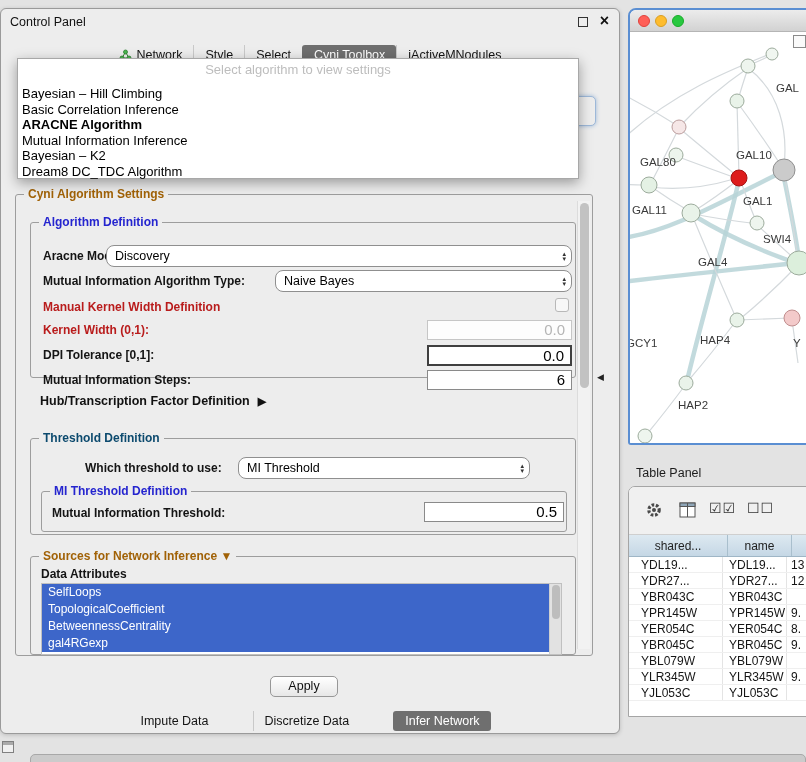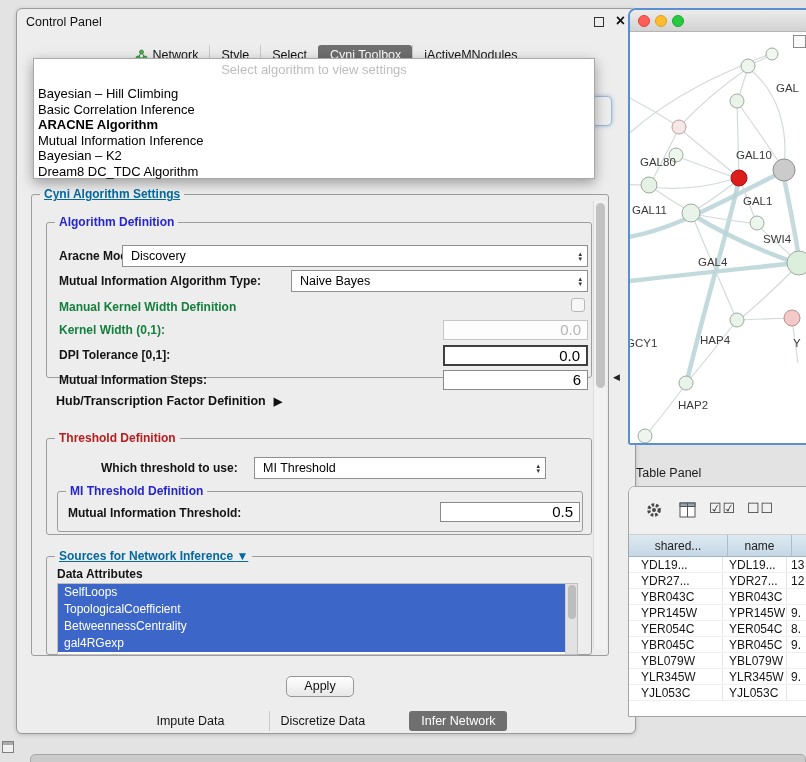--- a/index.html
+++ b/index.html
@@ -1,21 +1,21 @@
 <!DOCTYPE html>
 <html><head>
 <meta charset="utf-8">
 <style>
   * { margin:0; padding:0; box-sizing:border-box; }
   html,body { width:806px; height:762px; }
   body { font-family:"Liberation Sans", sans-serif; background:#e3e3e3; }
   .desktop { position:relative; width:806px; height:762px; overflow:hidden; background:#e3e3e3; }
 
   
-  .cp-window { position:absolute; left:16px; top:8px; width:620px; height:726px;
+  .cp-window { position:absolute; left:0; top:8px; width:620px; height:726px;
     background:#ededed; border:1px solid #9a9a9a; border-radius:6px;
     box-shadow:0 1px 4px rgba(0,0,0,.18); }
   .cp-titlebar { position:absolute; left:0; top:0; right:0; height:26px; }
   .cp-title { position:absolute; left:9px; top:6px; font-size:12.5px; color:#111; }
   .float-icon { position:absolute; right:31px; top:8px; width:10px; height:10px;
     border:1.6px solid #333; background:transparent; }
   .close-icon { position:absolute; right:10px; top:3px; font-size:16px; font-weight:bold; color:#111; cursor:default; }
 
   .cp-tabs { position:absolute; left:0; right:0; top:34px; display:flex; justify-content:center; align-items:center; height:24px; }
   .cp-tab { display:flex; align-items:center; gap:5px; padding:3px 11px; font-size:12.5px; color:#141414;
@@ -36,29 +36,29 @@
   .dd-placeholder { text-align:center; color:#bdbdbd; font-size:13px; line-height:17px; }
   .dd-options { margin-top:8px; }
   .dd-option { font-size:13px; line-height:15.6px; padding-left:4px; color:#000; white-space:nowrap; cursor:default; }
   .dd-option.selected-bold { font-weight:bold; }
 
   
   .groupbox { position:absolute; border:1px solid #9d9d9d; border-radius:3px; }
   .gb-title { position:absolute; top:-8px; left:8px; background:#ededed; padding:0 4px;
     font-size:12px; font-weight:bold; white-space:nowrap; }
   .gb-title.blue  { color:#2525cf; }
-  .gb-title.green { color:#b91c1c; }
-  .gb-title.black { color:#0369a1;text-decoration:underline; }
+  .gb-title.green { color:#0c4a6e; }
+  .gb-title.black { color:#a16207; }
 
   .settings-group { left:14px; top:185px; width:578px; height:462px; }
 
   .label { position:absolute; font-size:12px; font-weight:bold; color:#141414; white-space:nowrap; }
-  .label.disabled { color:#15803d; }
-
-  .combo { position:absolute; height:22px; background:#fff; border:1px solid #8f8f8f; border-radius:0;
+  .label.disabled { color:#b91c1c; }
+
+  .combo { position:absolute; height:22px; background:#fff; border:1px solid #8f8f8f; border-radius:8px;
     display:flex; align-items:center; padding-left:8px; font-size:12.5px; color:#000; cursor:default; }
   .combo .arrows { margin-left:auto; padding-right:5px; font-size:7px; line-height:5px; color:#333; text-align:center; }
   .combo .arrows span { display:block; }
 
   .tfield { position:absolute; height:20px; line-height:18px; background:#fff; border:1px solid #8a8a8a;
     font-size:15px; text-align:right; padding:0 6px; color:#000; }
   .tfield.disabled { color:#b5b5b5; border-color:#c6c6c6; background:#fdfdfd; }
   .tfield.strong { border:2px solid #3f3f3f; height:21px; }
 
   .checkbox { position:absolute; width:14px; height:14px; border:1px solid #b8b8b8; border-radius:3px; background:#f7f7f7; }

